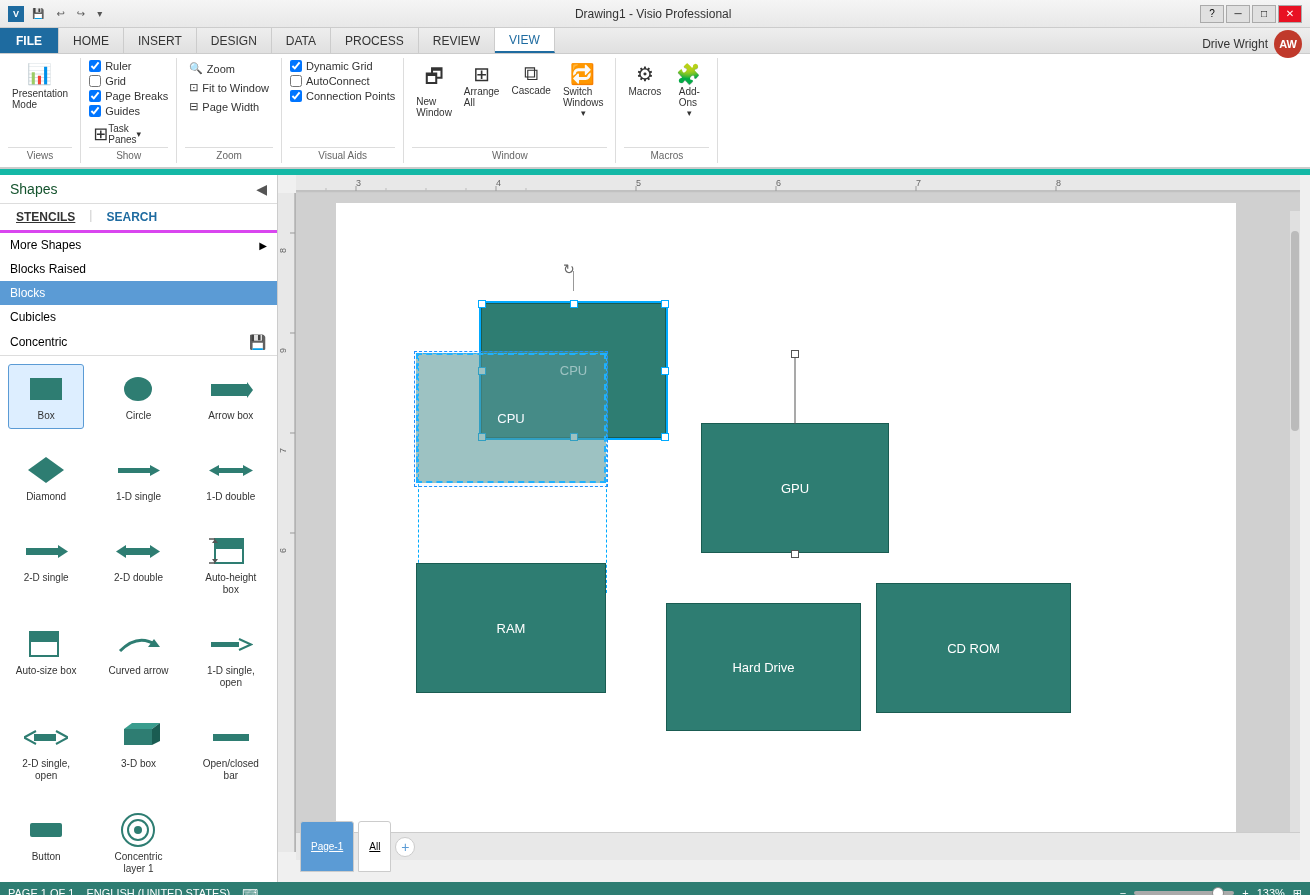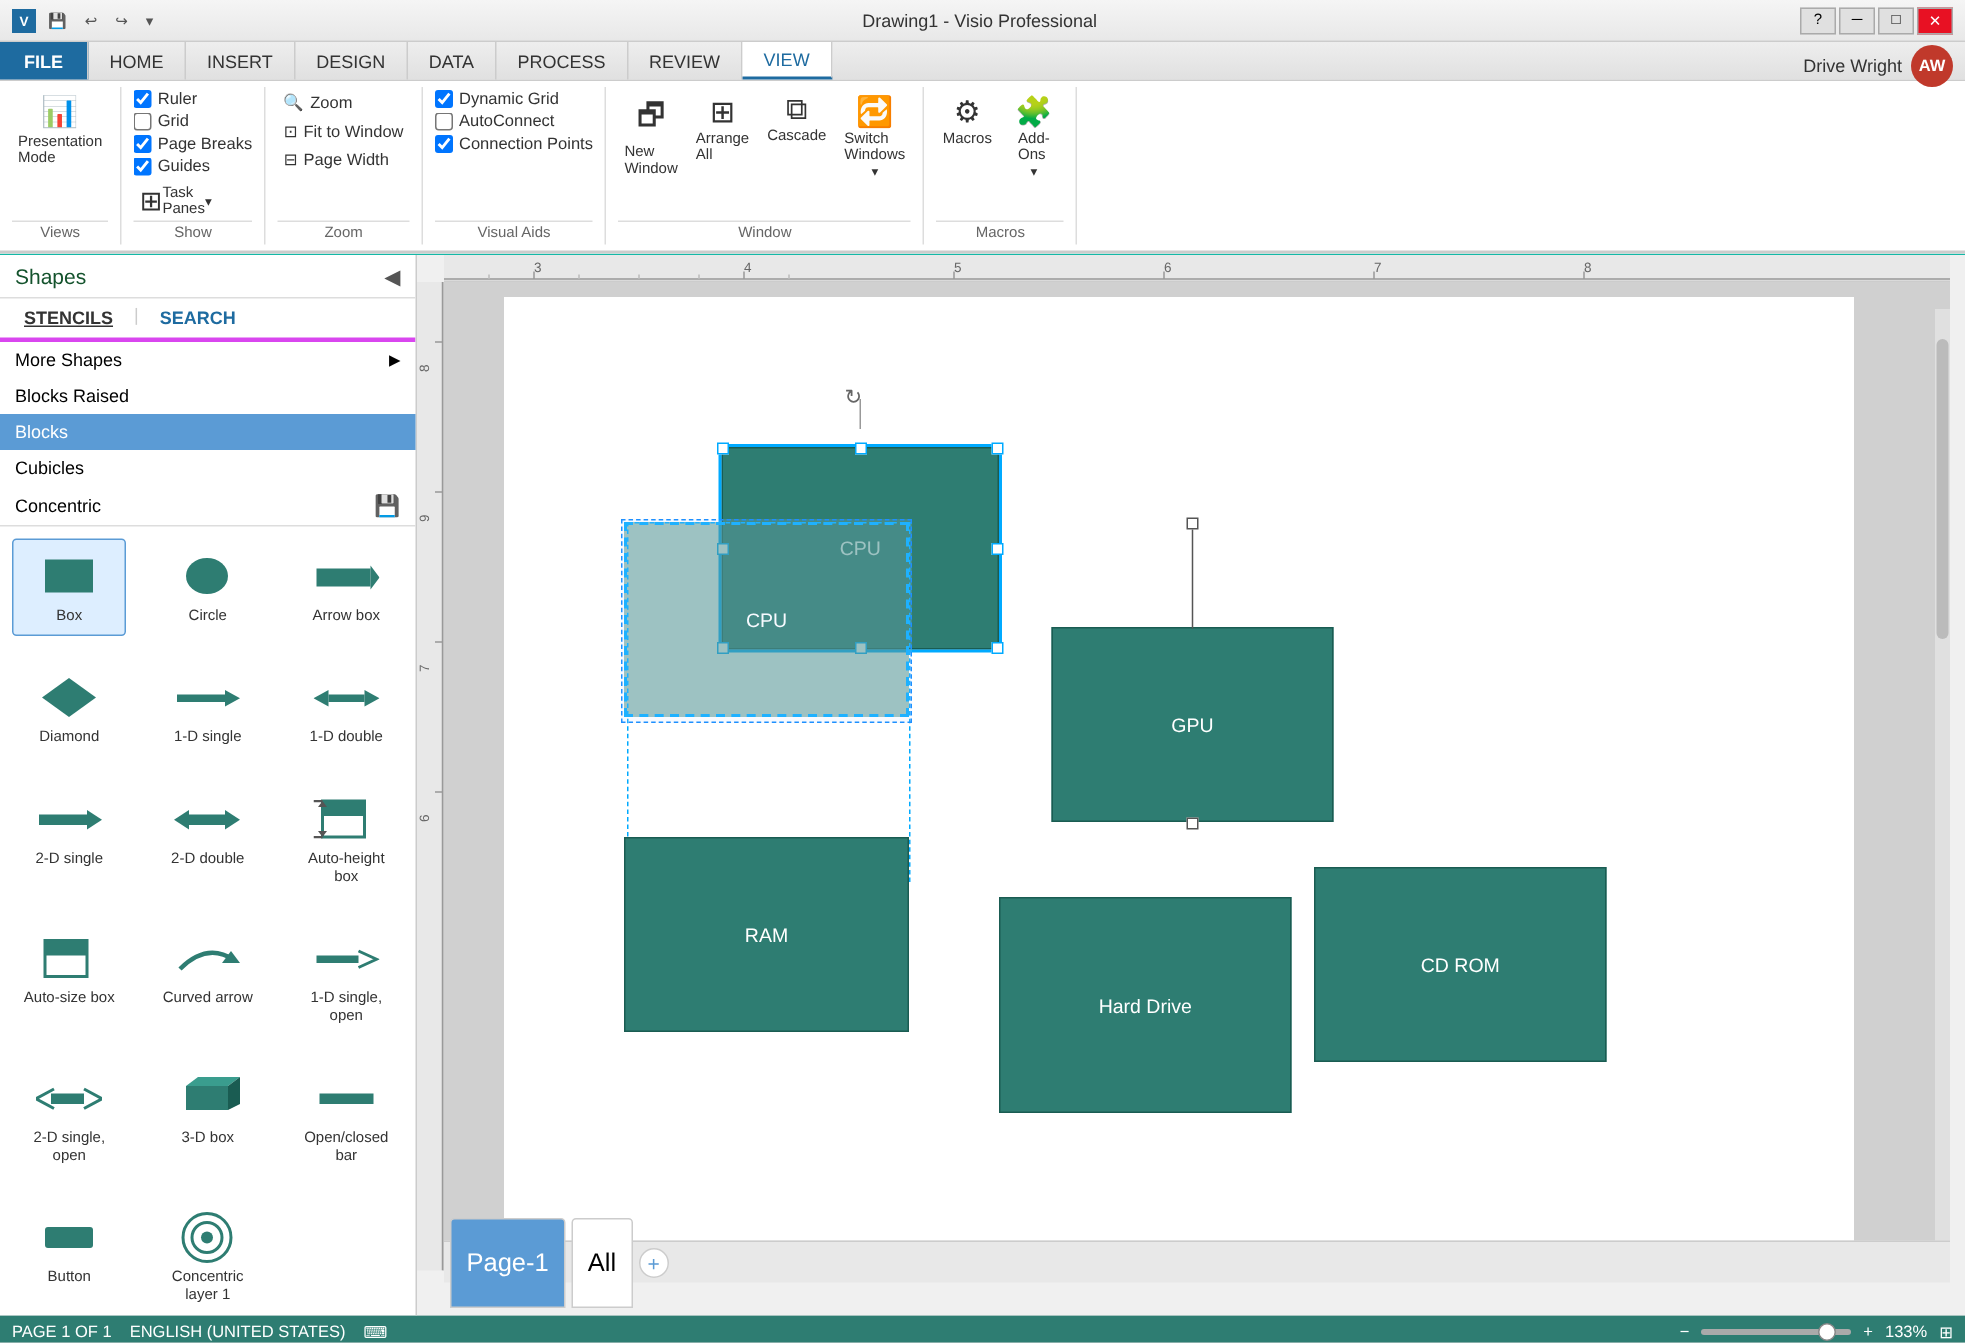--- a/index.html
+++ b/index.html
@@ -23,21 +23,21 @@
       display: flex; align-items: center; justify-content: center;
     }
     #titlebar .win-btn.close { background: #e81123; color: white; }
     #titlebar .left-icons { display: flex; align-items: center; gap: 4px; }
     #titlebar .app-icon { width: 16px; height: 16px; background: #1e6ba0; display: flex; align-items: center; justify-content: center; color: white; font-size: 9px; font-weight: bold; }
     #titlebar .qs-icon { font-size: 10px; color: #555; cursor: pointer; padding: 2px 4px; }
 
     
     #ribbon {
       background: #fff;
-      border-bottom: 1px solid #14b8a6;
+      border-bottom: 6px solid #14b8a6;
     }
     #ribbon-tabs {
       display: flex;
       background: linear-gradient(to bottom, #eee, #e0e0e0);
       border-bottom: 1px solid #ccc;
       height: 26px;
     }
     .ribbon-tab {
       padding: 4px 14px;
       font-size: 12px;
@@ -278,21 +278,22 @@
       width: 8px; height: 8px;
       background: white;
       border: 1px solid #00aaff;
     }
     .page-tab {
       padding: 19px 10px;
       background: #fff;
       border: 1px solid #ccc;
       border-radius: 3px 3px 0 0;
       cursor: pointer;
-      font-size: 17px;
+      font-size: 10px;
+      text-decoration: underline;
     }
     .page-tab.active { background: #5b9bd5; color: white; }
 
     
     #hscroll {
       position: absolute;
       bottom: 0; left: 18px; right: 10px;
       height: 14px;
       background: #e0e0e0;
       display: flex;
@@ -789,21 +790,21 @@
 
           <div style="position:absolute; left:50%; top:-70px; width:8px; height:8px; background:white; border:1px solid #555; transform:translate(-50%,-50%);"></div>
           <div style="position:absolute; left:50%; top:130px; width:8px; height:8px; background:white; border:1px solid #555; transform:translate(-50%,-50%);"></div>
           <span>GPU</span>
         </div>
 
         <div class="canvas-shape" style="left:80px; top:360px; width:190px; height:130px;">
           <span>RAM</span>
         </div>
 
-        <div class="canvas-shape" style="left:330px; top:400px; width:195px; height:144px;">
+        <div class="canvas-shape" style="left:330px; top:400px; width:195px; height:128px;">
           <span>Hard Drive</span>
         </div>
 
         <div class="canvas-shape" style="left:540px; top:380px; width:195px; height:130px;">
           <span>CD ROM</span>
         </div>
 
         <div style="position:absolute; left:78px; top:148px; width:194px; height:136px; border:1px dashed #1e90ff; pointer-events:none; background:rgba(200,220,255,0.15);"></div>
 
       </div>

